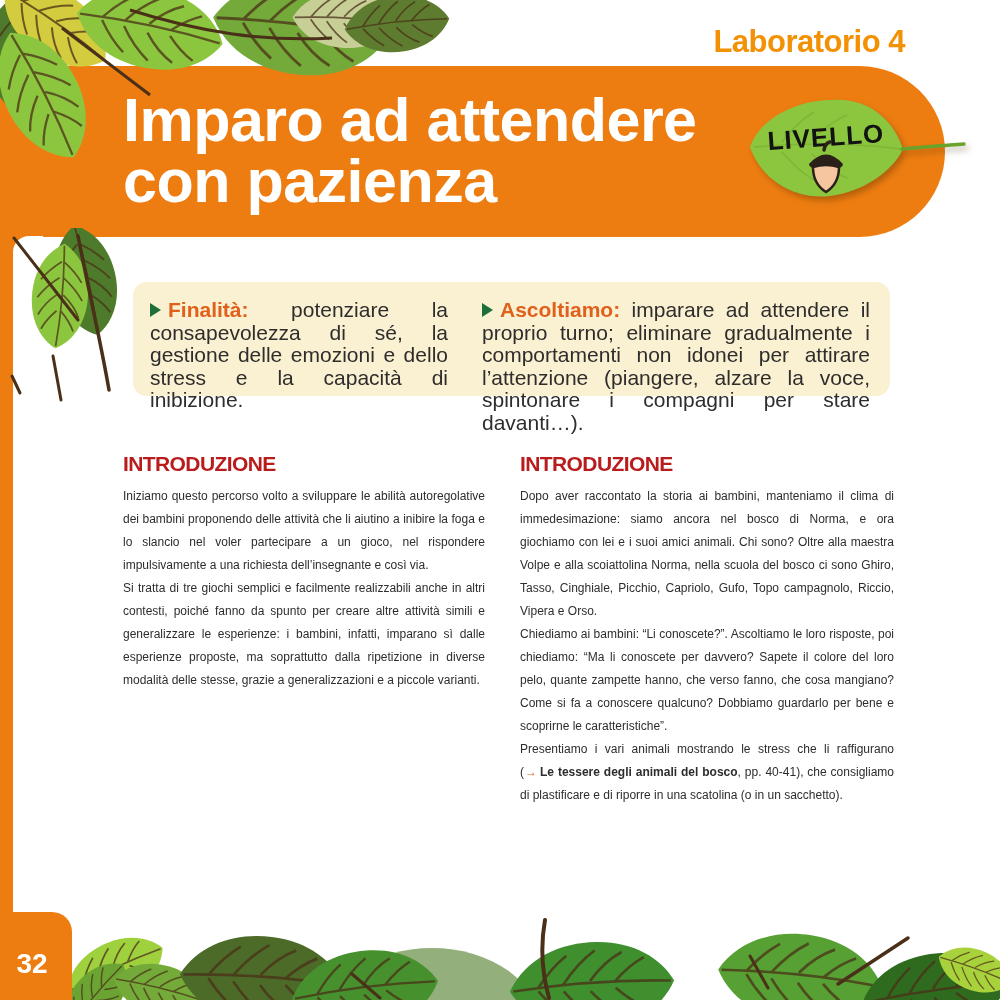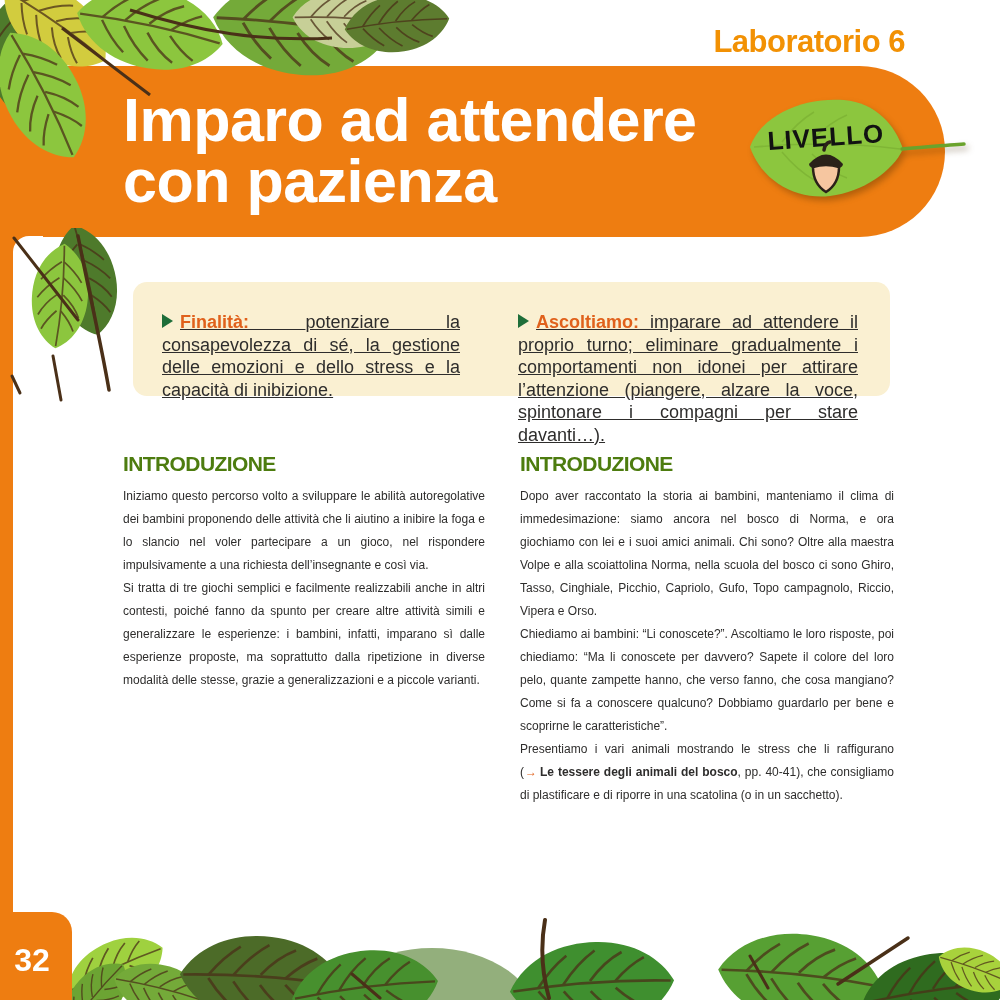--- a/index.html
+++ b/index.html
@@ -21,46 +21,46 @@
     font-size:31px;font-weight:bold;letter-spacing:-0.5px;
   }
   .left-strip{position:absolute;left:0;top:236px;width:13px;height:764px;background:#ee7d11;}
   .corner-fix{position:absolute;left:13px;top:236px;width:30px;height:30px;background:#ee7d11;}
   .corner-fix::after{content:"";position:absolute;inset:0;background:#ffffff;border-top-left-radius:16px;}
   .page-tab{
     position:absolute;left:0;top:912px;width:72px;height:88px;
     background:#ee7d11;border-top-right-radius:20px;z-index:6;
   }
   .page-num{
-    position:absolute;left:0;top:30px;width:64px;text-align:center;
-    color:#ffffff;font-size:32px;font-weight:bold;
+    position:absolute;left:0;top:36px;width:64px;text-align:center;
+    color:#ffffff;font-size:28px;font-weight:bold;
   }
   
   .badge{position:absolute;left:742px;top:92px;width:232px;height:128px;z-index:3;
          filter:drop-shadow(3px 4px 3px rgba(70,40,0,.35));}
   
   .info-box{
     position:absolute;left:133px;top:282px;width:757px;height:114px;
     background:#faf0d2;border-radius:14px;box-sizing:border-box;
     display:flex;gap:26px;padding:13px 16px 10px 13px;z-index:2;
   }
-  .info-col{font-size:18px;line-height:22.5px;color:#2e2d2c;text-align:justify;margin:16px;text-decoration:underline;}
+  .info-col{font-size:21px;line-height:22.5px;color:#2e2d2c;text-align:justify;margin:4px;}
   .info-col.c1{width:298px;flex:none;}
   .info-col.c2{flex:1;}
   .info-label{color:#e0611c;font-weight:bold;}
   .tri{
     display:inline-block;width:0;height:0;margin-right:7px;
     border-left:11px solid #1e6e39;border-top:7px solid transparent;border-bottom:7px solid transparent;
   }
   
   .col{position:absolute;top:452px;z-index:2;}
   .col-left{left:123px;width:362px;}
   .col-right{left:520px;width:374px;}
   .heading{
-    margin:0 0 9px 0;color:#4d7c0f;font-size:21px;font-weight:bold;letter-spacing:-0.6px;
+    margin:0 0 9px 0;color:#b91c1c;font-size:21px;font-weight:bold;letter-spacing:-0.6px;
   }
   .body-p{margin:0;font-size:12px;line-height:23px;color:#2e2d2c;text-align:justify;}
   .section2{margin-top:24px;}
   .arrow{color:#e0611c;font-weight:bold;margin:0 3px 0 1px;}
   .bold{font-weight:bold;}
   
   .deco{position:absolute;pointer-events:none;}
   .top-leaves{left:0;top:0;width:480px;height:190px;z-index:4;}
   .left-cluster{left:8px;top:228px;width:150px;height:195px;z-index:1;}
   .bottom-leaves{left:0;top:918px;width:1000px;height:82px;z-index:5;}
@@ -85,21 +85,21 @@
       </g>
     </symbol>
   </defs>
 </svg>
 
 <div class="banner"></div>
 <div class="page-title">
   <div>Imparo ad attendere</div>
   <div>con pazienza</div>
 </div>
-<div class="lab-label">Laboratorio 6</div>
+<div class="lab-label">Laboratorio 4</div>
 
 <div class="left-strip"></div>
 <div class="corner-fix"></div>
 <div class="page-tab">
   <div class="page-num">32</div>
 </div>
 
 <svg class="badge" viewBox="0 0 232 128">
   <g>
     <path d="M8,55 C20,22 62,5 102,8 C134,11 153,33 161,57 C151,79 121,100 88,104 C55,108 20,90 8,55 Z" fill="#8cc63e"></path>

